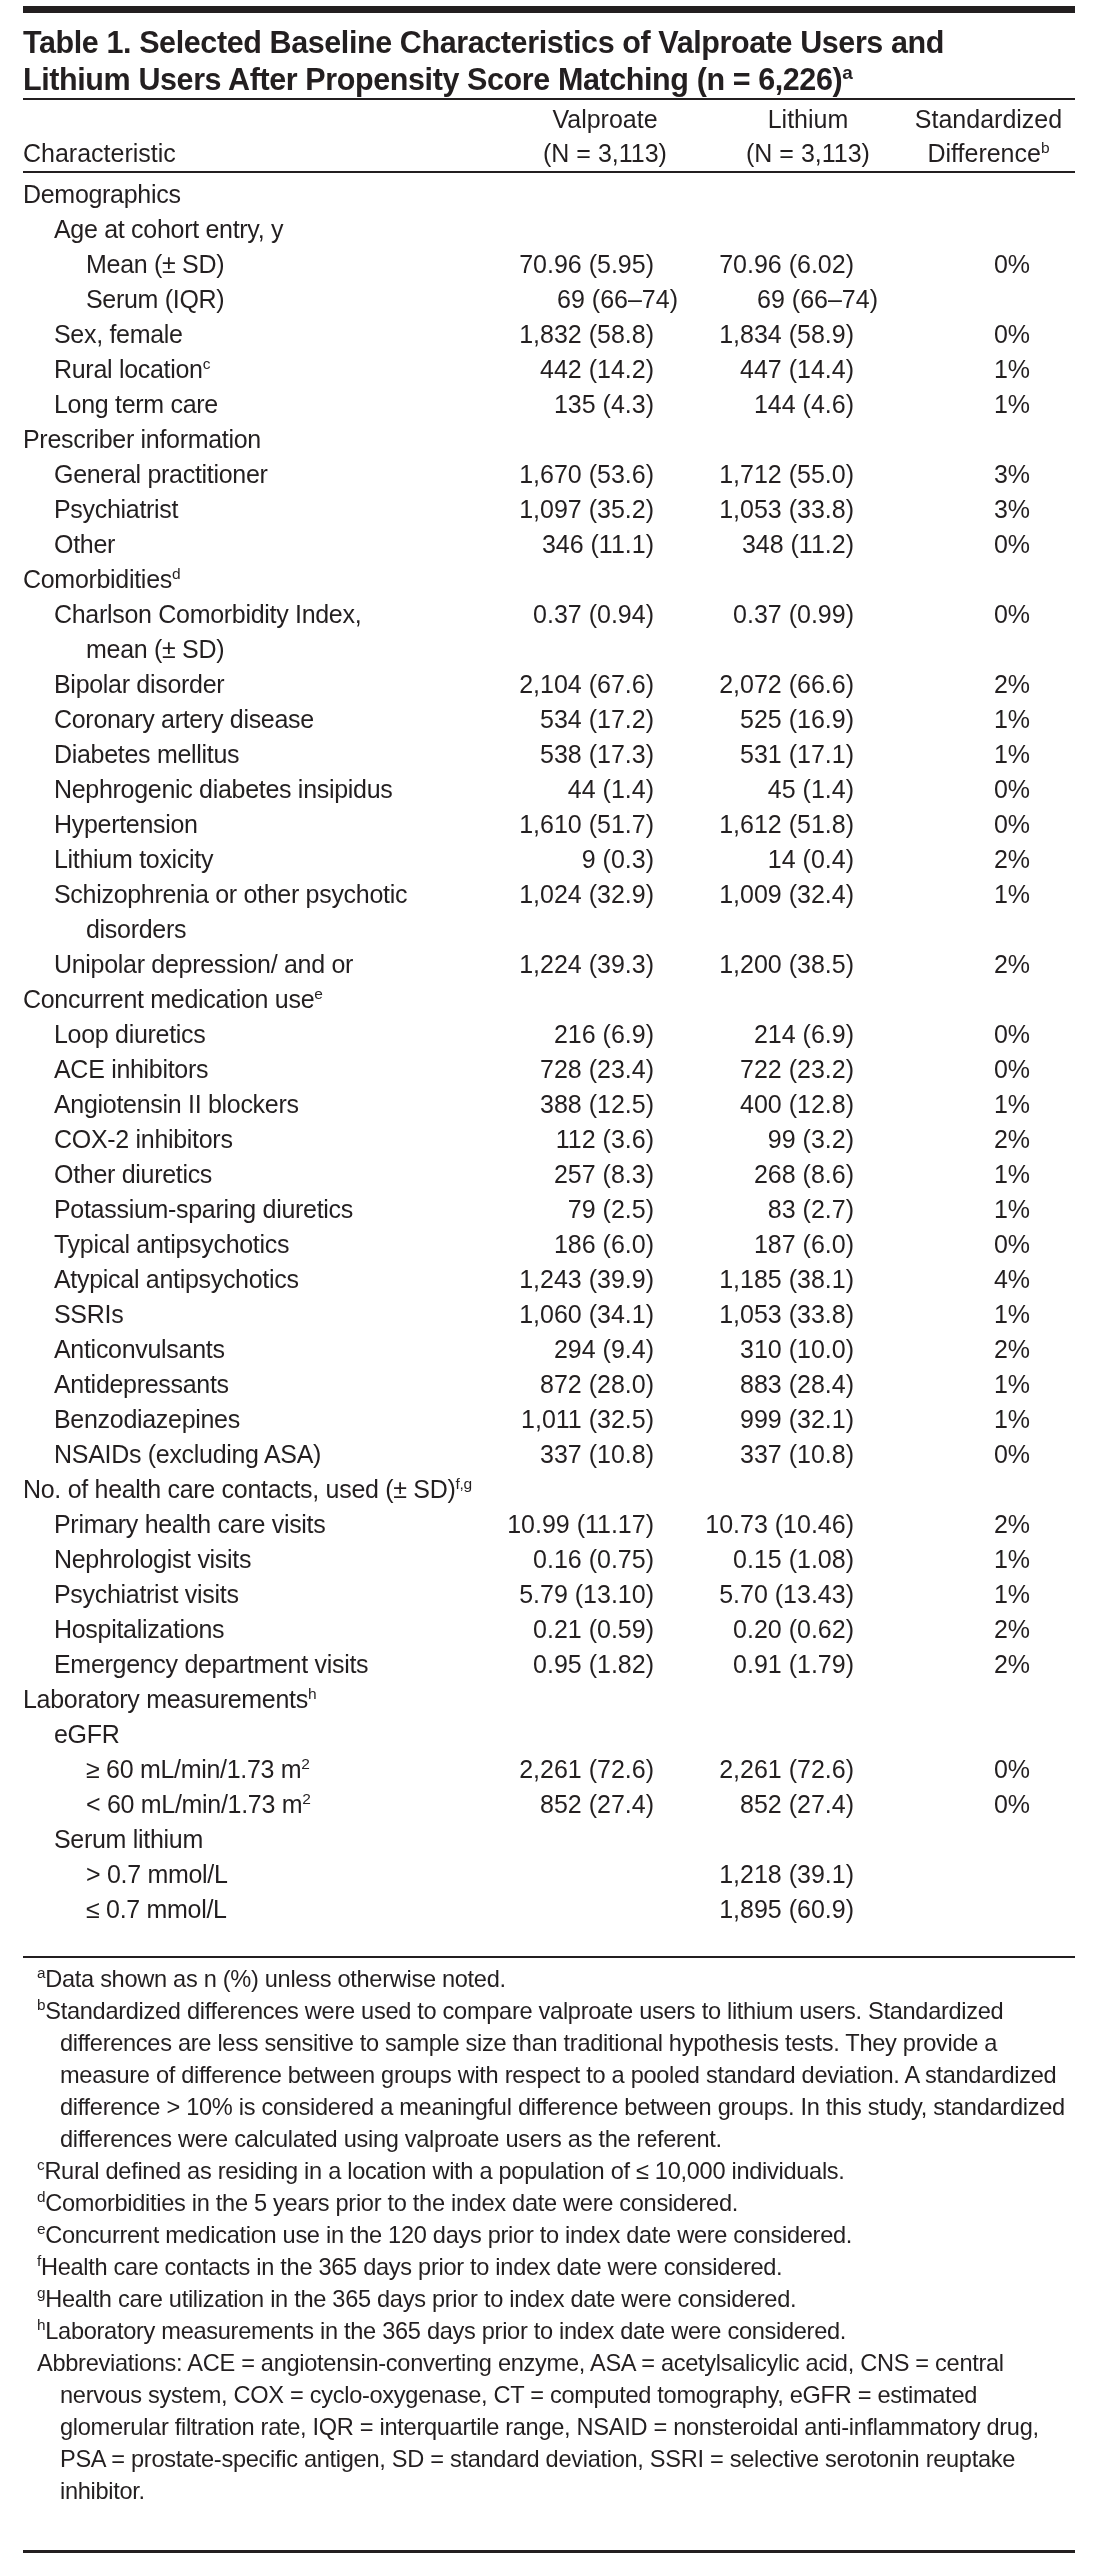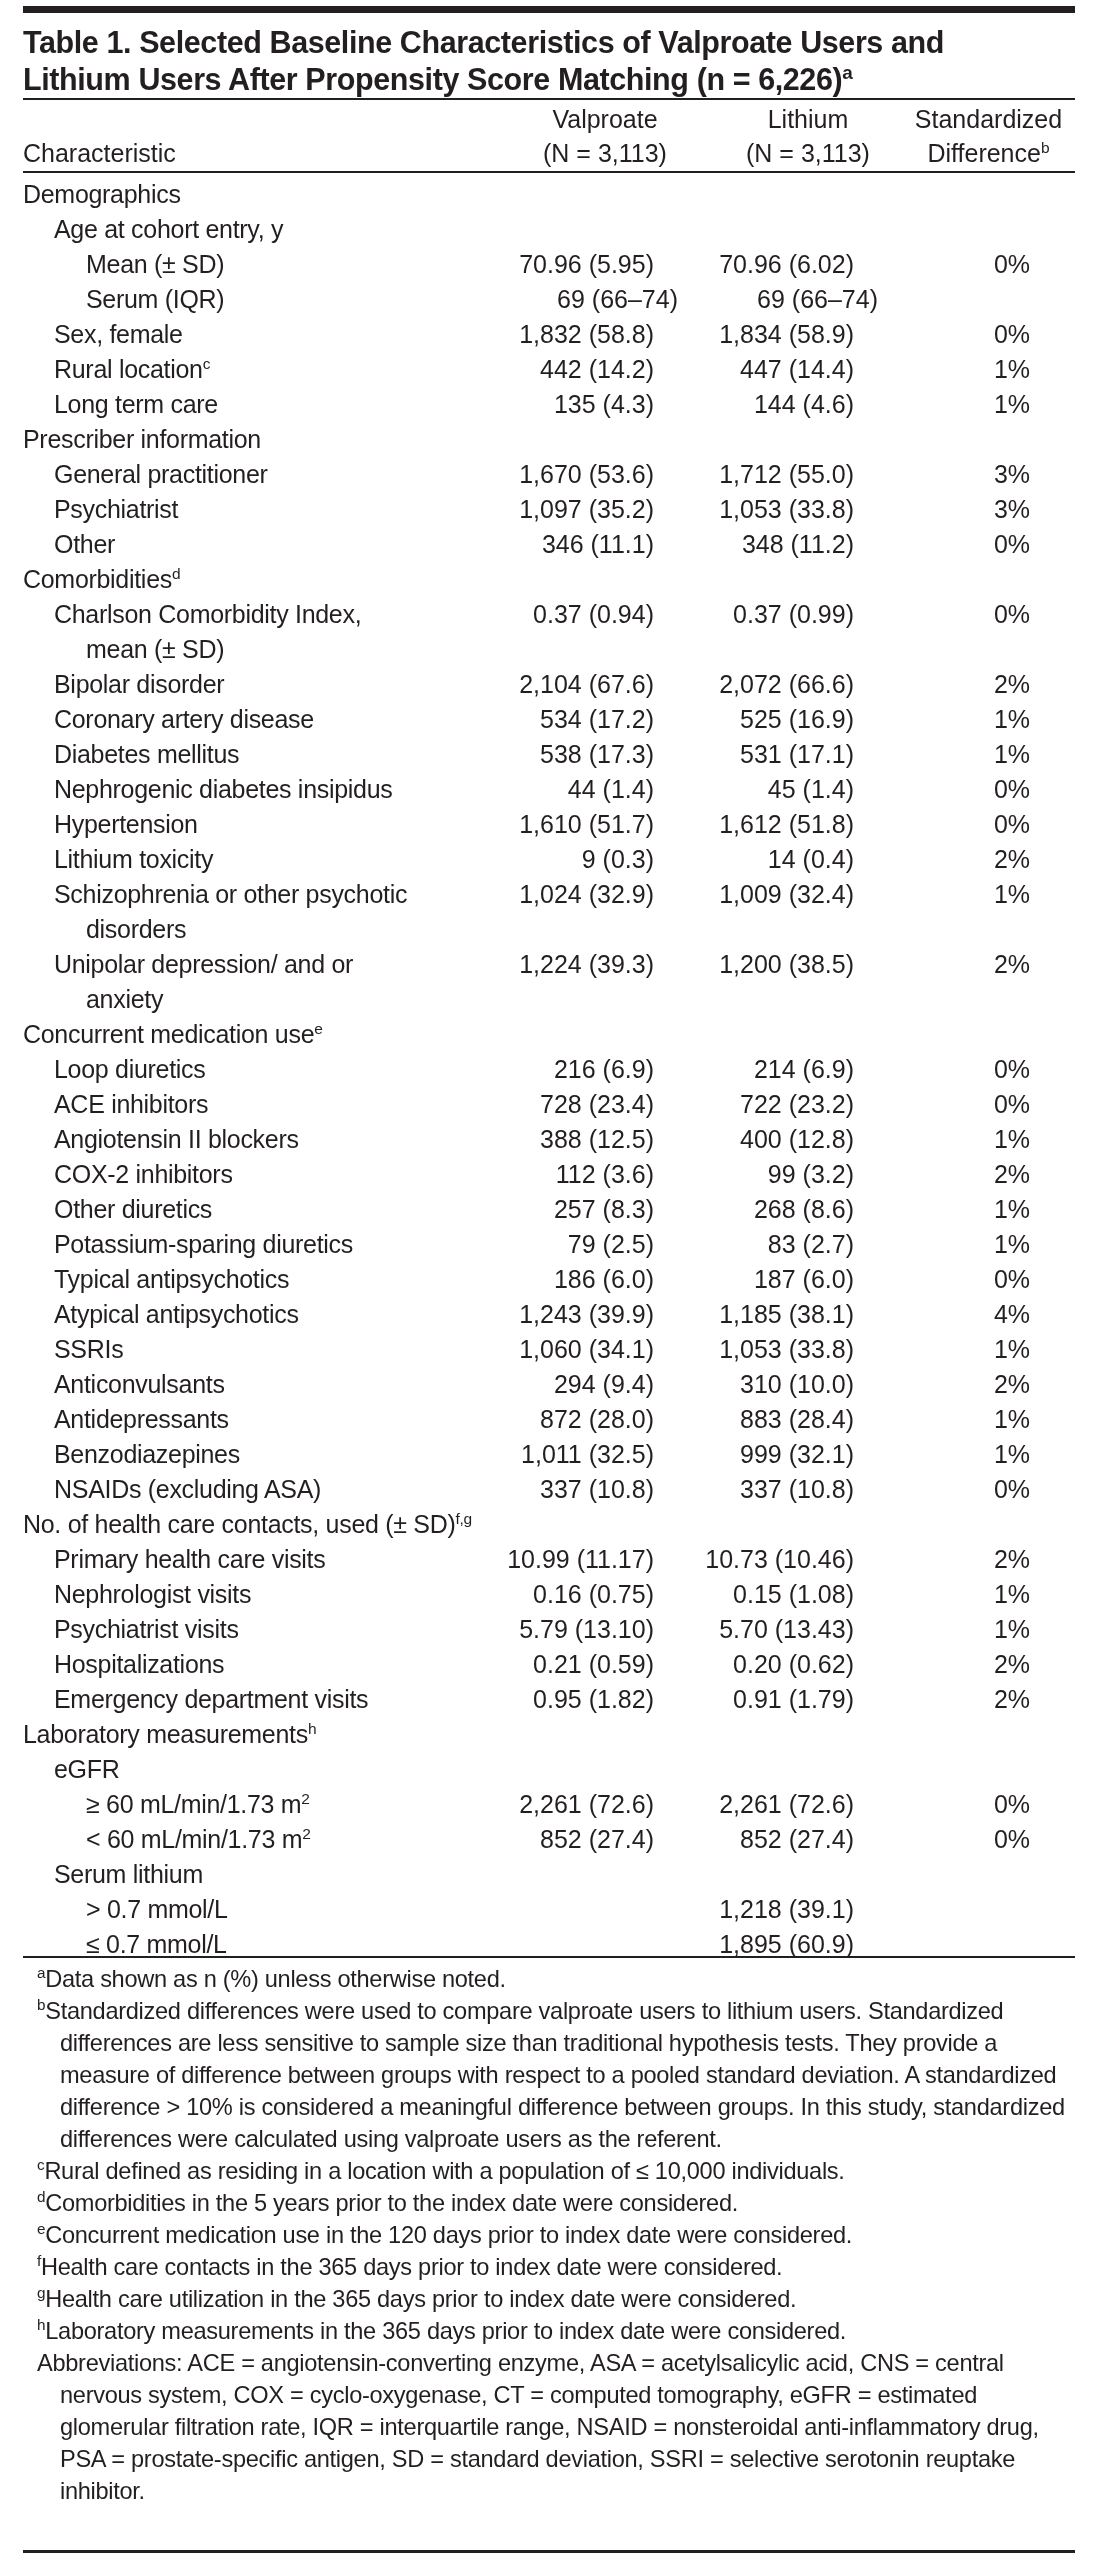--- a/index.html
+++ b/index.html
@@ -177,23 +177,20 @@
       </div>
       <div class="row l2">
         <span class="label"><span>disorders</span></span>
       </div>
       <div class="row l1">
         <span class="label"><span>Unipolar depression/ and or</span></span>
         <span class="valp">1,224 (39.3)</span>
         <span class="lith">1,200 (38.5)</span>
         <span class="diff">2%</span>
       </div>
-      <div class="row l2">
-        <span class="label"><span>anxiety</span></span>
-      </div>
       <div class="row l0">
         <span class="label"><span>Concurrent medication use</span><sup>e</sup></span>
       </div>
       <div class="row l1">
         <span class="label"><span>Loop diuretics</span></span>
         <span class="valp">216 (6.9)</span>
         <span class="lith">214 (6.9)</span>
         <span class="diff">0%</span>
       </div>
       <div class="row l1">

